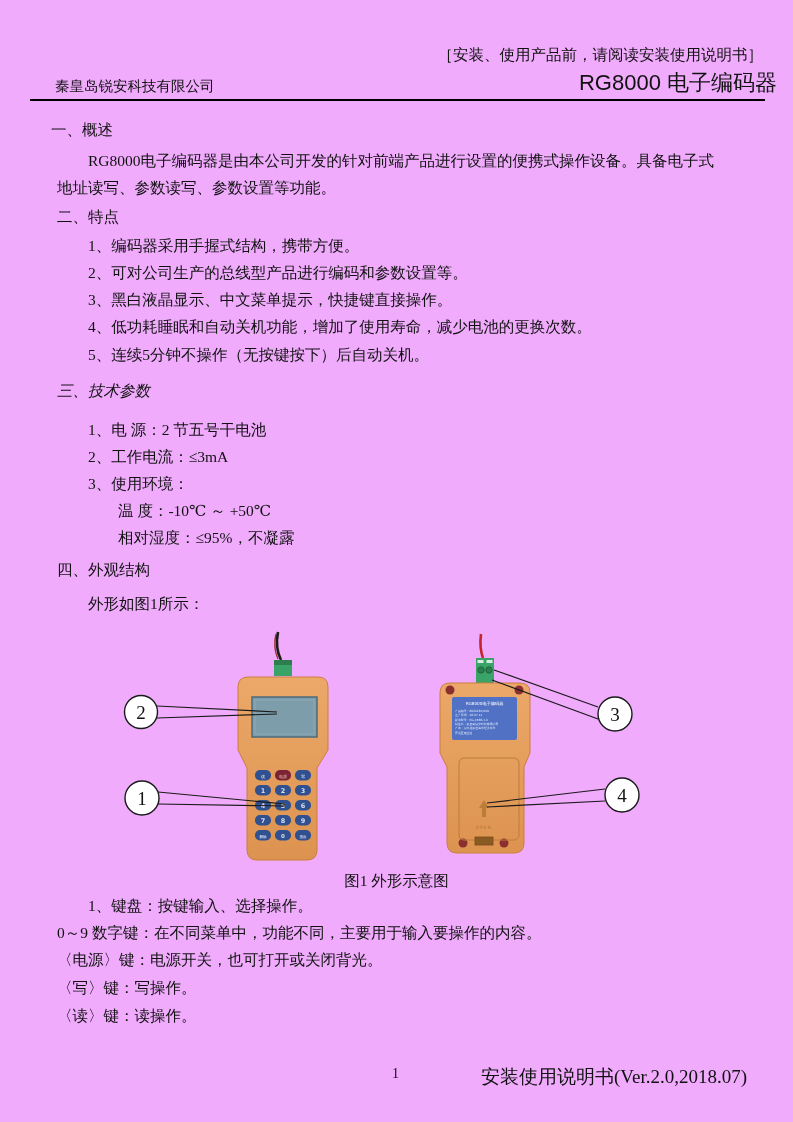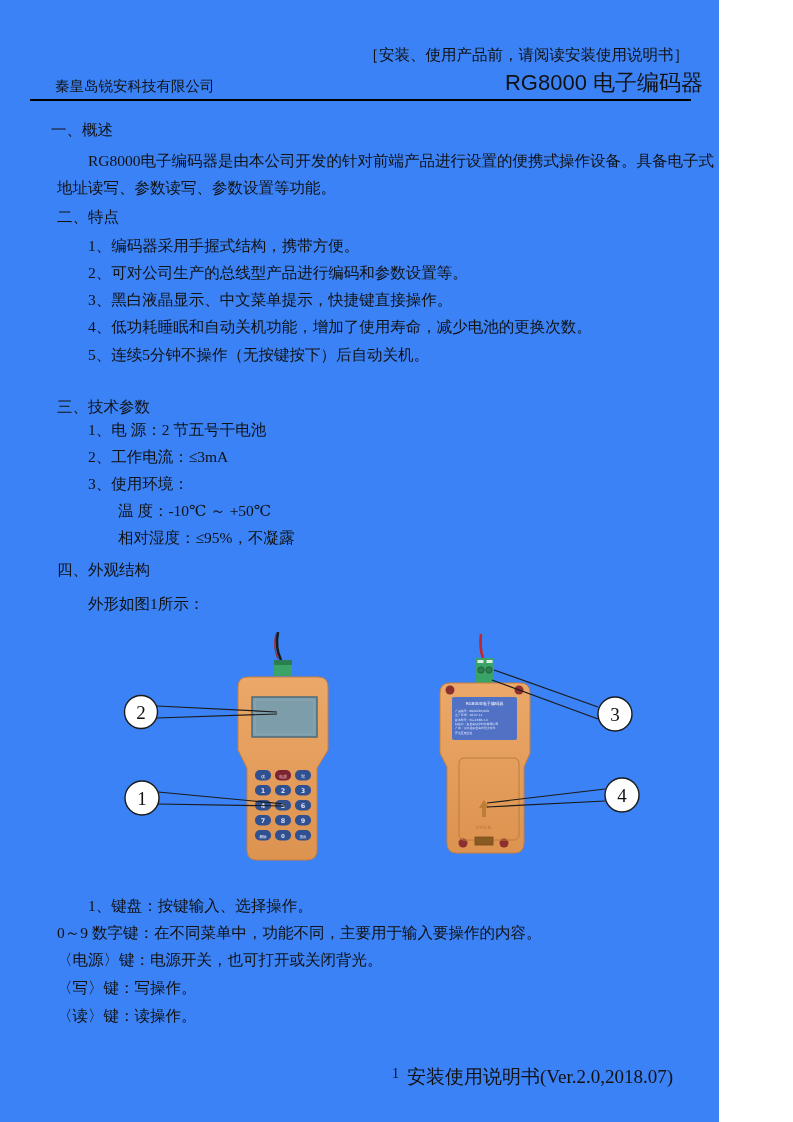--- a/index.html
+++ b/index.html
@@ -1,17 +1,17 @@
 <!DOCTYPE html>
 <html><head>
 <meta charset="utf-8">
 <style>
   html,body{margin:0;padding:0;background:#ffffff;}
   .page{
-    position:relative;width:719px;height:1122px;background:#3b82f6;overflow:hidden;
+    position:relative;width:793px;height:1122px;background:#f0abfc;overflow:hidden;
     font-family:"Liberation Serif","DejaVu Serif",serif;color:#111;
   }
   .t{position:absolute;white-space:nowrap;font-size:15.5px;line-height:1.2;}
   .hdr-notice{top:46px;right:30px;font-size:15.5px;}
   .hdr-company{top:78px;left:55px;font-size:14.5px;}
   .hdr-product{top:70px;right:16px;font-size:22px;font-weight:normal;
     font-family:"Liberation Sans","DejaVu Sans",sans-serif;}
   .hdr-rule{position:absolute;top:99px;left:30px;right:28px;height:2px;background:#000;}
   .caption{position:absolute;top:871px;left:0;width:100%;text-align:center;font-size:15.5px;}
   .footer-page{top:1066px;left:392px;font-size:14px;}
@@ -34,21 +34,21 @@
   <div class="t" style="left:88px;top:152px;">RG8000电子编码器是由本公司开发的针对前端产品进行设置的便携式操作设备。具备电子式</div>
   <div class="t" style="left:57px;top:179px;">地址读写、参数读写、参数设置等功能。</div>
 
   <div class="t" style="left:57px;top:208px;">二、特点</div>
   <div class="t" style="left:88px;top:237px;text-align:center;">1、编码器采用手握式结构，携带方便。</div>
   <div class="t" style="left:88px;top:264px;">2、可对公司生产的总线型产品进行编码和参数设置等。</div>
   <div class="t" style="left:88px;top:291px;">3、黑白液晶显示、中文菜单提示，快捷键直接操作。</div>
   <div class="t" style="left:88px;top:318px;">4、低功耗睡眠和自动关机功能，增加了使用寿命，减少电池的更换次数。</div>
   <div class="t" style="left:88px;top:346px;">5、连续5分钟不操作（无按键按下）后自动关机。</div>
 
-  <div class="t" style="left:57px;top:398px;">三、技术参数</div>
+  <div class="t" style="left:57px;top:382px;font-style:italic;">三、技术参数</div>
   <div class="t" style="left:88px;top:421px;">1、电 源：2 节五号干电池</div>
   <div class="t" style="left:88px;top:448px;">2、工作电流：≤3mA</div>
   <div class="t" style="left:88px;top:475px;">3、使用环境：</div>
   <div class="t" style="left:118px;top:502px;">温 度：-10℃ ～ +50℃</div>
   <div class="t" style="left:118px;top:529px;">相对湿度：≤95%，不凝露</div>
 
   <div class="t" style="left:57px;top:561px;">四、外观结构</div>
   <div class="t" style="left:88px;top:595px;">外形如图1所示：</div>
 
   <svg class="fig" viewBox="0 0 560 248">
@@ -162,20 +162,21 @@
       <circle cx="515" cy="92" r="17" fill="#ffffff" stroke="#1a1a1a" stroke-width="1.4"></circle>
       <text x="515" y="98.5" text-anchor="middle" class="callout-num">3</text>
 
       <line x1="387" y1="181" x2="505" y2="167" stroke="#1a1a1a" stroke-width="1.2"></line>
       <line x1="387" y1="185" x2="505" y2="179" stroke="#1a1a1a" stroke-width="1.2"></line>
       <circle cx="522" cy="173" r="17" fill="#ffffff" stroke="#1a1a1a" stroke-width="1.4"></circle>
       <text x="522" y="179.5" text-anchor="middle" class="callout-num">4</text>
     </g>
   </svg>
 
+  <div class="caption">图1 外形示意图</div>
 
   <div class="t" style="left:88px;top:897px;">1、键盘：按键输入、选择操作。</div>
   <div class="t" style="left:57px;top:924px;">0～9 数字键：在不同菜单中，功能不同，主要用于输入要操作的内容。</div>
   <div class="t" style="left:57px;top:951px;">〈电源〉键：电源开关，也可打开或关闭背光。</div>
   <div class="t" style="left:57px;top:979px;">〈写〉键：写操作。</div>
   <div class="t" style="left:57px;top:1007px;">〈读〉键：读操作。</div>
 
   <div class="t footer-page">1</div>
   <div class="t footer-ver">安装使用说明书(Ver.2.0,2018.07)</div>
 

